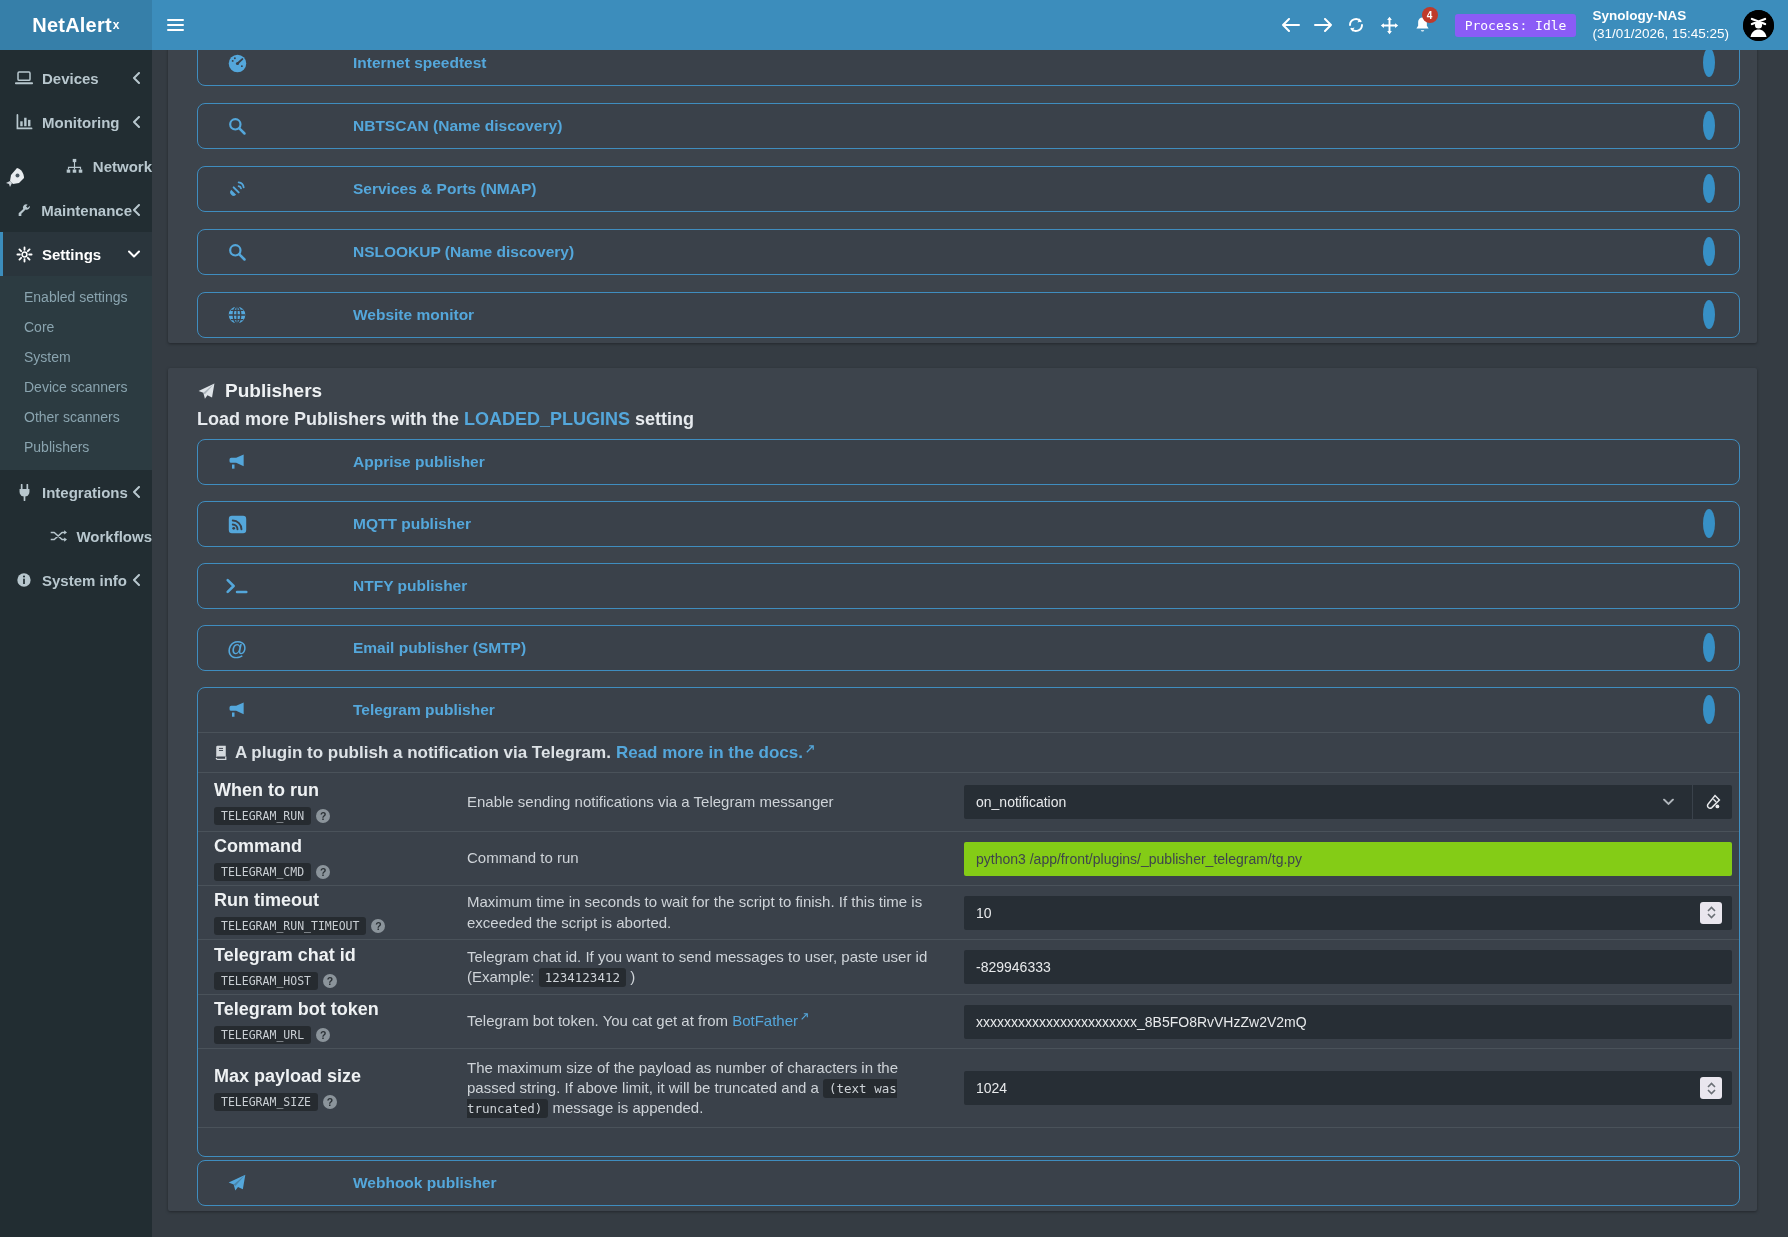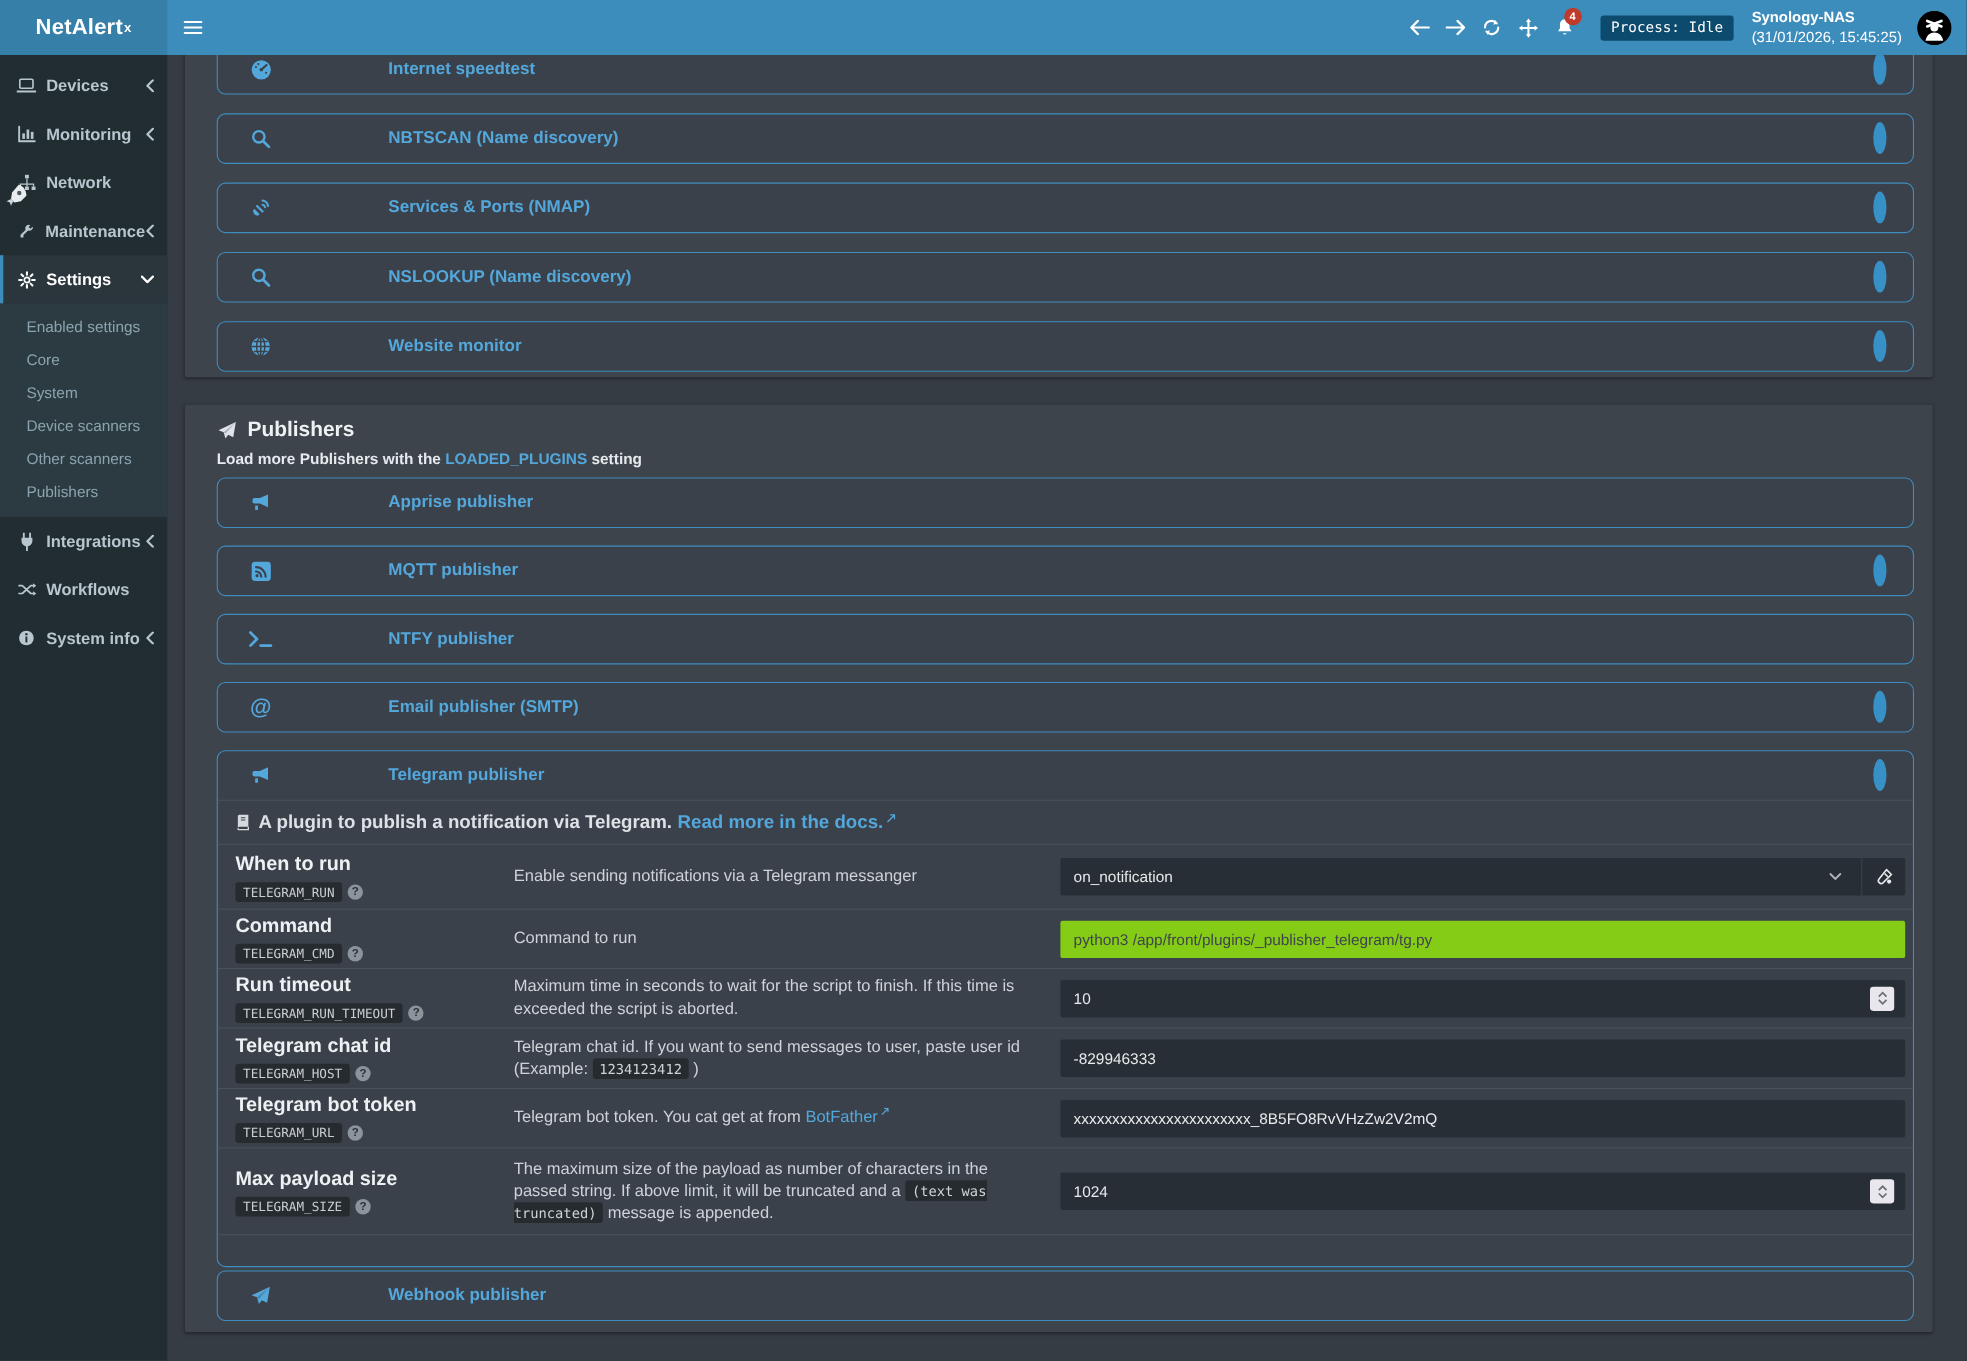--- a/index.html
+++ b/index.html
@@ -14,28 +14,28 @@
 
   
   .navbar { position:absolute; left:0; top:0; right:0; height:50px; background:#3c8dbc; z-index:30; display:flex; align-items:center; }
   .logo { width:152px; height:50px; background:#367fa9; color:#fff; font-size:20px; font-weight:700; display:flex; align-items:center; justify-content:center; letter-spacing:.2px; }
   .logo sup { font-size:12px; font-weight:700; margin-left:1px; }
   .burger { width:46px; height:50px; display:flex; flex-direction:column; justify-content:center; align-items:center; gap:3px; cursor:pointer; }
   .burger span { width:17px; height:2px; background:#fff; border-radius:1px; }
   .nav-right { position:absolute; right:10px; top:0; height:50px; display:flex; align-items:center; }
   .nav-ic { width:33px; height:50px; display:flex; align-items:center; justify-content:center; color:#fff; cursor:pointer; position:relative; }
   .badge-red { position:absolute; top:7px; right:1px; min-width:16px; height:16px; border-radius:8px; background:#bf3a2b; color:#fff; font-size:10px; font-weight:700; display:flex; align-items:center; justify-content:center; padding:0 4px; }
-  .proc { margin-left:16px; background:#0c4a6e; color:#fff; font-family:"DejaVu Sans Mono", monospace; font-size:13px; padding:4px 10px; border-radius:3px; white-space:nowrap; }
+  .proc { margin-left:16px; background:#8b5cf6; color:#fff; font-family:"DejaVu Sans Mono", monospace; font-size:13px; padding:4px 10px; border-radius:3px; white-space:nowrap; }
   .host { margin:0 14px 0 16px; color:#fff; font-size:13.5px; line-height:1.3; }
   .host .h1 { font-weight:700; }
   .avatar { width:31px; height:31px; border-radius:50%; background:#000; overflow:hidden; display:flex; align-items:flex-end; justify-content:center; margin-right:4px; cursor:pointer; }
 
   
   .sidebar { position:absolute; left:0; top:50px; bottom:0; width:152px; background:#222d32; z-index:20; padding-top:6px; }
-  .mi { height:44px; display:flex; align-items:center; padding-left:11px; color:#b8c7ce; font-size:15px; font-weight:600; border-left:3px solid transparent; cursor:pointer; }
+  .mi { height:44px; display:flex; align-items:center; padding-left:11px; color:#b8c7ce; font-size:15px; font-weight:600; border-left:3px solid transparent; cursor:pointer;justify-content:flex-end; }
   .mi .ic { width:20px; margin-right:8px; display:flex; justify-content:center; }
   .mi .chev { margin-left:auto; margin-right:12px; display:flex; }
   .mi.active { background:#2a353c; color:#fff; border-left-color:#3c8dbc; }
   .submenu { background:#2c3b41; padding:6px 0 8px 0; }
   .smi { height:30px; line-height:30px; padding-left:24px; color:#8aa4af; font-size:14px; cursor:pointer; white-space:nowrap; }
   .rocket { position:absolute; left:3px; top:166px; z-index:40; cursor:pointer; }
 
   
   .content { position:absolute; left:152px; top:50px; width:1636px; height:1187px; background:#353c43; overflow:hidden; }
   .card { position:relative; margin-left:16px; margin-right:31px; background:#3d444c; border-radius:2px; box-shadow:0 1px 3px rgba(0,0,0,.35); padding:0 17px 0 29px; }
@@ -48,21 +48,21 @@
   .panel.webhook { margin-top:3px !important; }
   .phead { height:44px; display:flex; align-items:center; cursor:pointer; }
   .picon { margin-left:27px; width:24px; display:flex; justify-content:center; color:#54a7db; }
   .ptitle { margin-left:104px; color:#54a7db; font-size:15.5px; font-weight:600; }
   .ptoggle { margin-left:auto; margin-right:24px; }
   .donut { width:20px; height:20px; border:6px solid #3790c6; border-radius:50%; }
   .filled { width:18px; height:18px; background:#3790c6; border-radius:50%; margin-right:1px; }
 
   .sec-head { display:flex; align-items:center; color:#eef1f3; font-size:19px; font-weight:700; margin-top:2px; }
   .sec-head .ic { margin-right:9px; display:flex; color:#dfe4e8; }
-  .sec-sub { margin-top:7px; font-size:14px; font-weight:700; color:#e6eaee; }
+  .sec-sub { margin-top:7px; font-size:18px; font-weight:700; color:#e6eaee; }
   .sec-sub + .panel { margin-top:9px; }
   a.blue, .blue { color:#54a7db; text-decoration:none; cursor:pointer; }
 
   
   .panel.expanded { height:470px; overflow:hidden; }
   .docsrow { height:40px; display:flex; align-items:center; padding-left:16px; border-top:1px solid #4a525a; color:#dde2e6; font-size:17px; font-weight:700; }
   .docsrow .ic { margin-right:7px; display:flex; color:#d5dade; }
   .docsrow a { font-weight:700; margin-left:5px; }
   .srow { display:grid; grid-template-columns:253px 497px 1fr; align-items:center; padding:0 7px 0 16px; border-top:1px solid #4a525a; }
   .h59{height:59px} .h54{height:54px} .h55{height:55px} .h79{height:79px}

